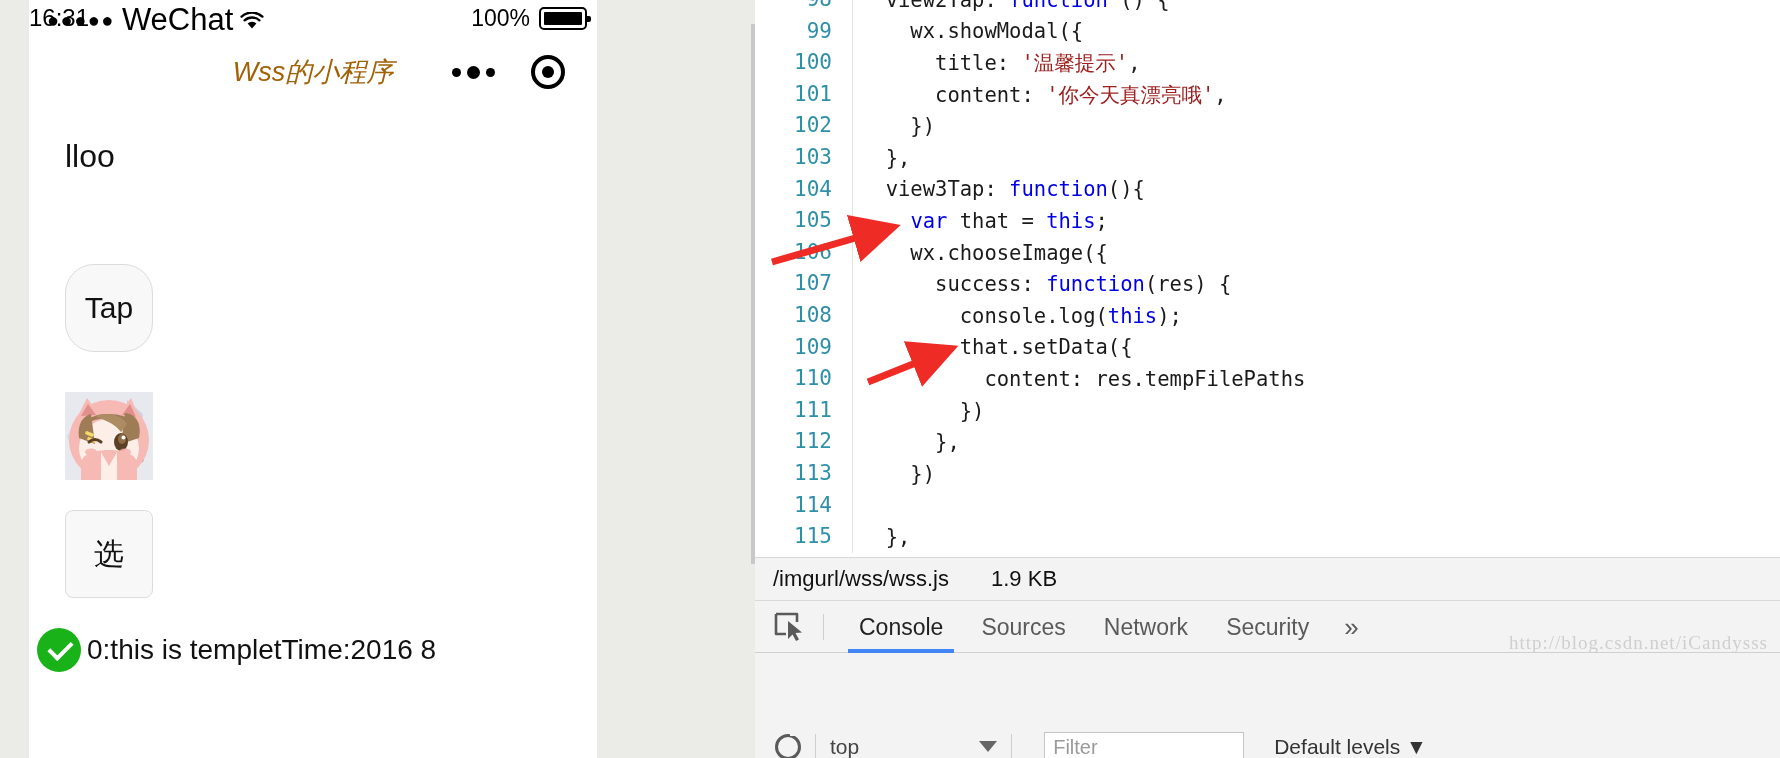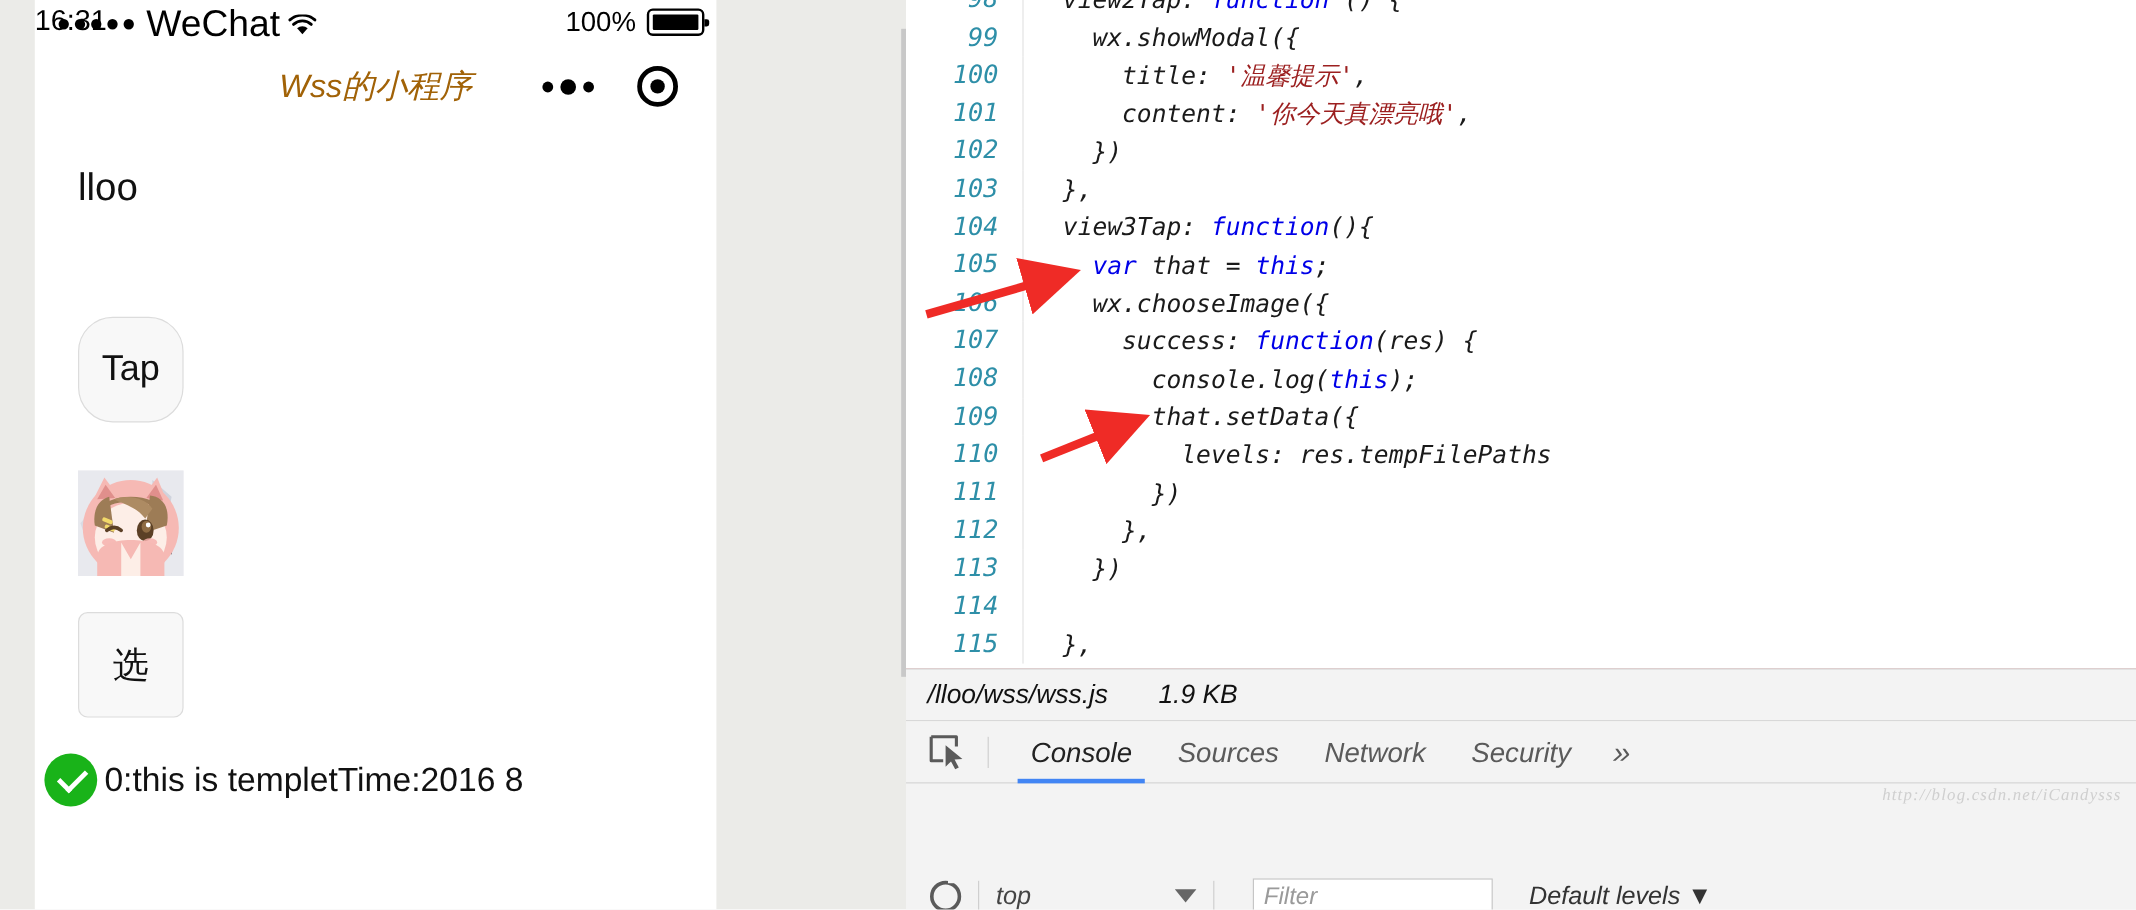--- a/index.html
+++ b/index.html
@@ -107,21 +107,20 @@
   
   #devtools {
     position: absolute; left: 600px; top: 0;
     width: 1180px; height: 758px;
     background: #ebebe8;
   }
   #dt-inner {
     position: absolute; left: 155px; top: 0;
     width: 1025px; height: 586px;
     background: #b91c1c;
-    font-style: italic;
   }
   #editor-scrollbar {
     position: absolute; left: 151px; top: 24px;
     width: 9px; height: 540px;
     background: #c8c8c8;
   }
 
   #code-area {
     position: absolute; left: 0; top: 0;
     width: 1025px; height: 557px;
@@ -195,24 +194,23 @@
   .fb-filter {
     margin-left: 18px; width: 200px; height: 30px;
     border: 1px solid #c6c6c6; background: #fff;
     font-size: 20px; color: #9a9a9a; padding: 0 8px; line-height: 28px;
   }
   .fb-levels { font-size: 21px; color: #333; margin-left: 30px; }
 
   #watermark {
     position: absolute; right: 12px; top: 632px;
     font-family: "Liberation Serif", serif;
-    font-size: 14px; color: #cfcfcf;
+    font-size: 19px; color: #cfcfcf;
     letter-spacing: 1px;
     pointer-events: none;
-    margin-top: 24px;
   }
 
   
   #arrows { position: absolute; left: 0; top: 0; width: 1180px; height: 758px; pointer-events: none; }
 </style>
 </head>
 <body>
 
 <div id="root">
 
@@ -309,31 +307,31 @@
             <div class="code-line"><div class="gutter">100</div><div class="code-text"><span>      title: </span><span class="tok-str">'温馨提示'</span><span>,</span></div></div>
             <div class="code-line"><div class="gutter">101</div><div class="code-text"><span>      content: </span><span class="tok-str">'你今天真漂亮哦'</span><span>,</span></div></div>
             <div class="code-line"><div class="gutter">102</div><div class="code-text"><span>    })</span></div></div>
             <div class="code-line"><div class="gutter">103</div><div class="code-text"><span>  },</span></div></div>
             <div class="code-line"><div class="gutter">104</div><div class="code-text"><span>  view3Tap: </span><span class="tok-kw">function</span><span>(){</span></div></div>
             <div class="code-line"><div class="gutter">105</div><div class="code-text"><span>    </span><span class="tok-kw">var</span><span> that = </span><span class="tok-kw">this</span><span>;</span></div></div>
             <div class="code-line"><div class="gutter">106</div><div class="code-text"><span>    wx.chooseImage({</span></div></div>
             <div class="code-line"><div class="gutter">107</div><div class="code-text"><span>      success: </span><span class="tok-kw">function</span><span>(res) {</span></div></div>
             <div class="code-line"><div class="gutter">108</div><div class="code-text"><span>        console.log(</span><span class="tok-kw">this</span><span>);</span></div></div>
             <div class="code-line"><div class="gutter">109</div><div class="code-text"><span>        that.setData({</span></div></div>
-            <div class="code-line"><div class="gutter">110</div><div class="code-text"><span>          levels: res.tempFilePaths</span></div></div>
+            <div class="code-line"><div class="gutter">110</div><div class="code-text"><span>          content: res.tempFilePaths</span></div></div>
             <div class="code-line"><div class="gutter">111</div><div class="code-text"><span>        })</span></div></div>
             <div class="code-line"><div class="gutter">112</div><div class="code-text"><span>      },</span></div></div>
             <div class="code-line"><div class="gutter">113</div><div class="code-text"><span>    })</span></div></div>
             <div class="code-line"><div class="gutter">114</div><div class="code-text"><span></span></div></div>
             <div class="code-line"><div class="gutter">115</div><div class="code-text"><span>  },</span></div></div>
           </div>
       </div>
 
       <div id="file-status">
-        <span>/lloo/wss/wss.js</span>
+        <span>/imgurl/wss/wss.js</span>
         <span>1.9 KB</span>
       </div>
 
       <div id="dt-tabbar">
         <span id="inspect-btn">
           <svg width="34" height="30" viewBox="0 0 34 30">
             <path d="M3 2 H24 V10 M3 2 V22 H13" stroke="#5a5a5a" stroke-width="2.6" fill="none" stroke-linejoin="round"></path>
             <path d="M15 9 L15 27 L19.5 22.5 L23 29 L26 27.5 L22.5 21 L29 20.5 Z" fill="#5a5a5a"></path>
           </svg>
         </span>

